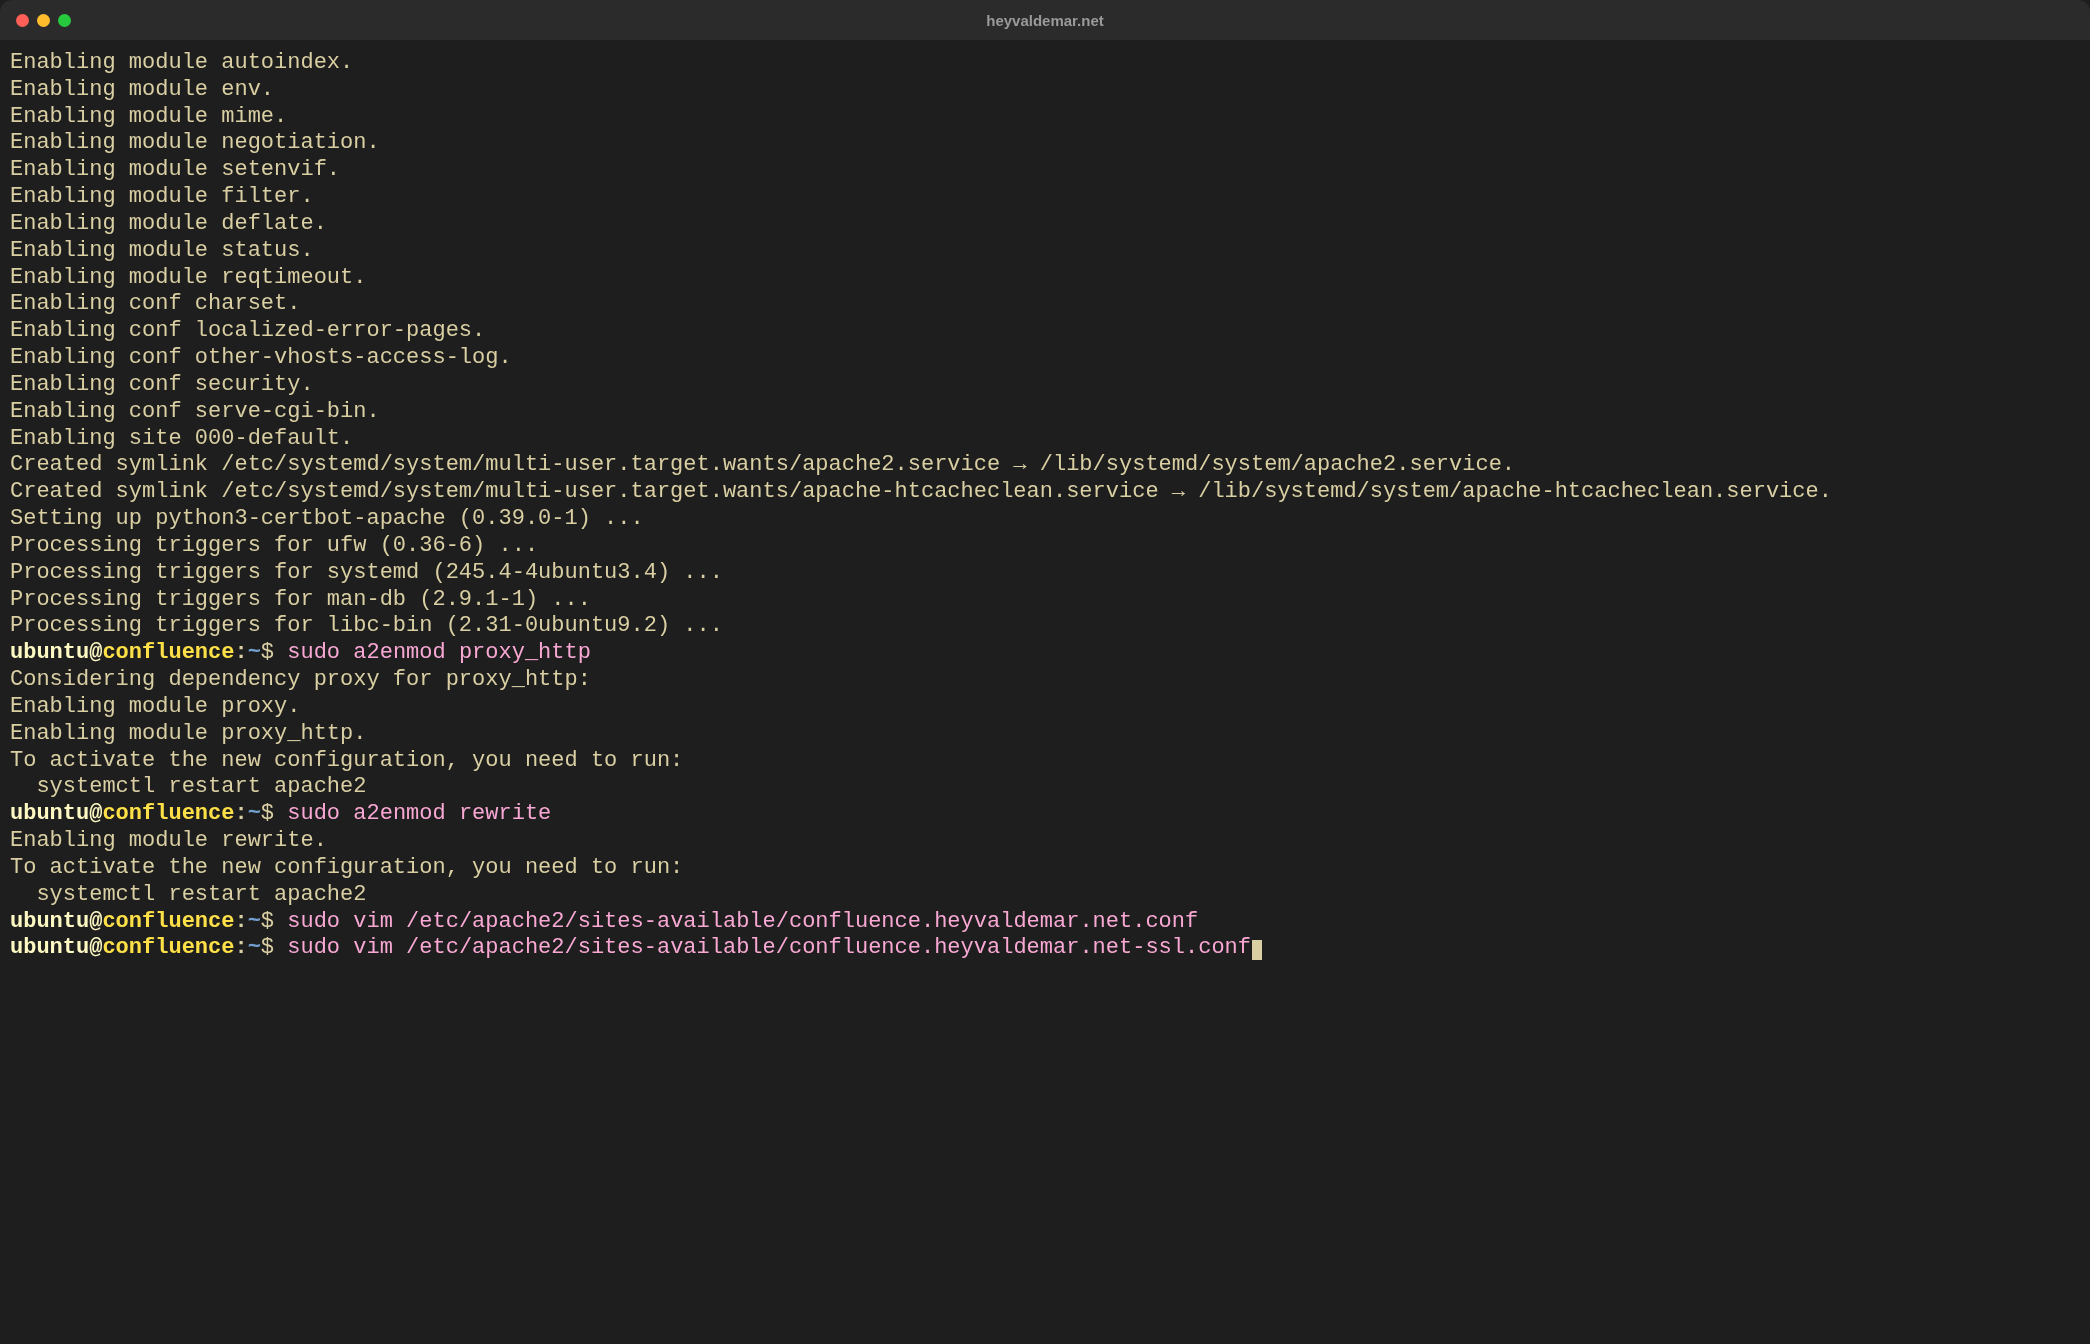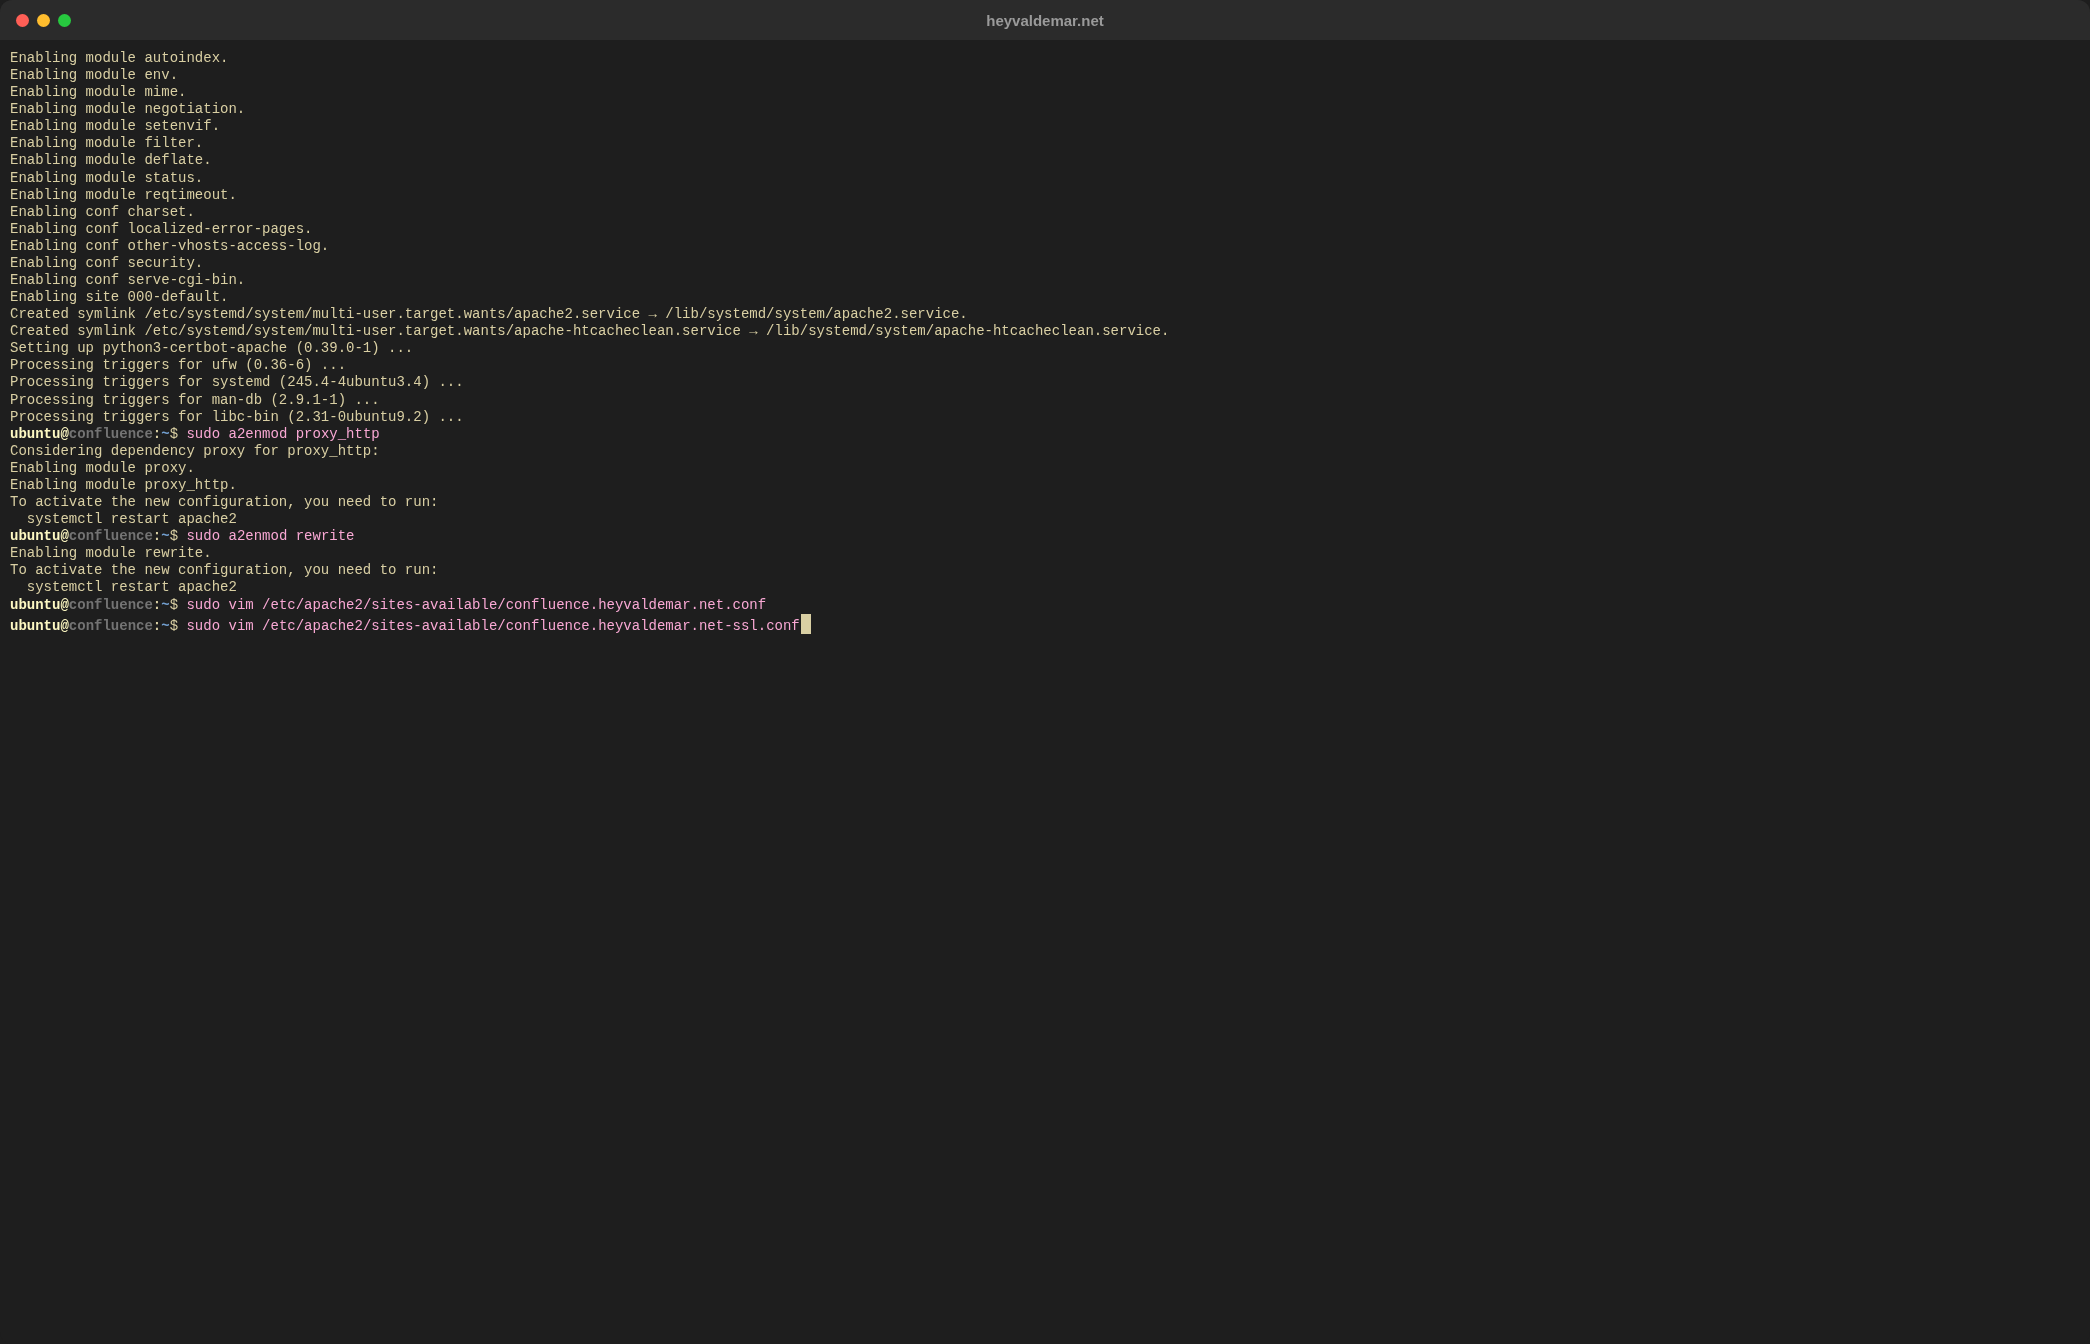--- a/index.html
+++ b/index.html
@@ -46,30 +46,30 @@
     text-align: center;
     color: #9a9a9a;
     font-size: 15px;
     font-weight: 600;
     font-family: -apple-system, BlinkMacSystemFont, "Segoe UI", sans-serif;
     pointer-events: none;
   }
   .term {
     flex: 1;
     padding: 10px 19px 12px 10px;
-    font-size: 14px;
+    font-size: 22px;
     line-height: 1.22;
     color: #d9cfa3;
     white-space: pre-wrap;
     word-break: break-all;
     overflow: hidden;
   }
   .out   { color: #d9cfa3; }
   .user  { color: #fef9c3; font-weight: bold; }
-  .host  { color: #737373; font-weight: bold; }
+  .host  { color: #fde047; font-weight: bold; }
   .colon { color: #d9cfa3; font-weight: bold; }
   .path  { color: #729fcf; font-weight: bold; }
   .dollar{ color: #d9cfa3; }
   .cmd   { color: #f9a8d4; }
   .cursor{
     display: inline-block;
     width: 10px;
     height: 20px;
     background: #d9cfa3;
     vertical-align: text-bottom;

